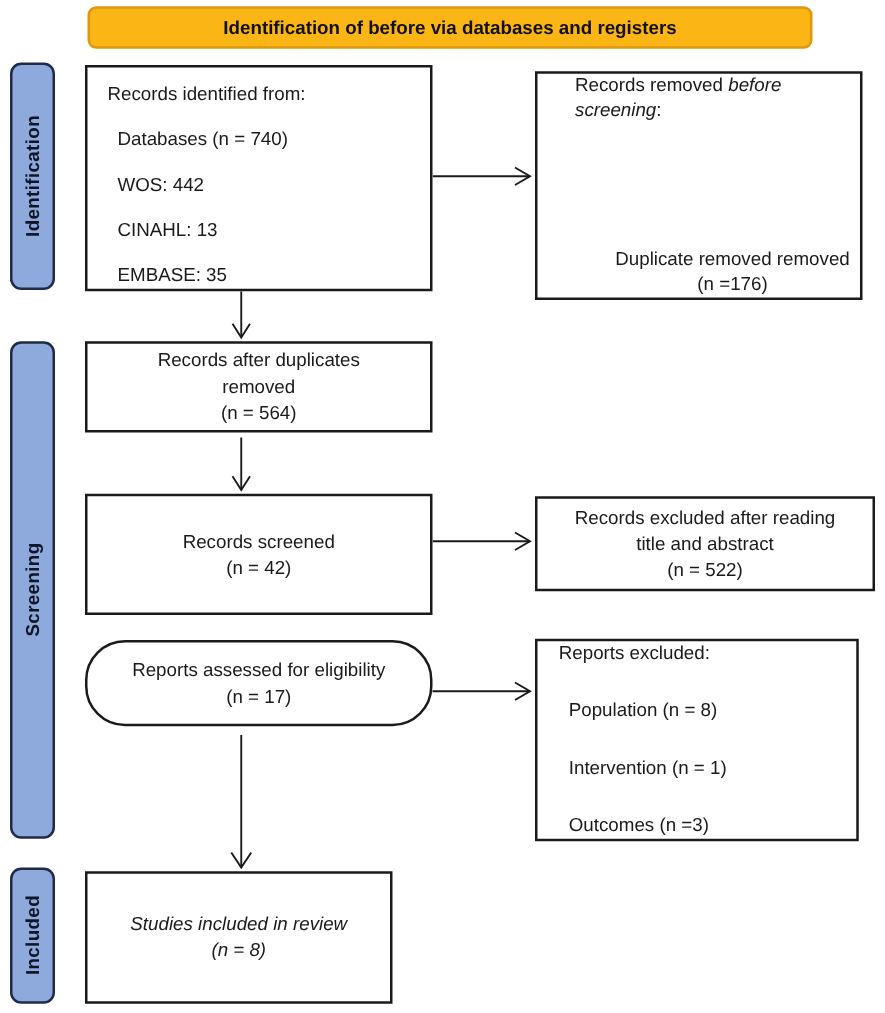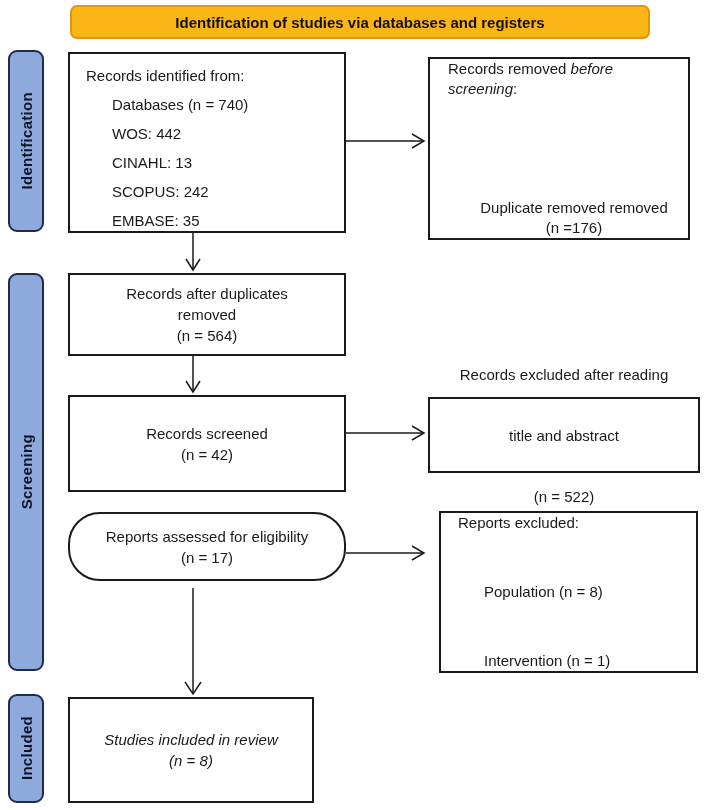--- a/index.html
+++ b/index.html
@@ -62,28 +62,28 @@
     display: flex; flex-direction: column;
     align-items: center; justify-content: center;
     text-align: center;
     line-height: 21px;
   }
   .left-box {
     display: flex; flex-direction: column;
     justify-content: space-between;
     text-align: left;
   }
-  .indent { margin-left: 26px; }
+  .indent { margin-left: 8px; }
   .box-a { left: 68px;  top: 52px;  width: 278px; height: 181px; padding-left: 16px; padding-top: 12px; }
-  .box-b { left: 428px; top: 57px;  width: 262px; height: 183px; padding-left: 18px; }
-  .box-c { left: 68px;  top: 273px; width: 278px; height: 83px; }
+  .box-b { left: 428px; top: 57px;  width: 262px; height: 183px; padding-left: 30px; }
+  .box-c { left: 68px;  top: 273px; width: 278px; height: 73px; }
   .box-d { left: 68px;  top: 395px; width: 278px; height: 97px; }
-  .box-e { left: 428px; top: 397px; width: 272px; height: 76px; gap: 40px; }
+  .box-e { left: 428px; top: 397px; width: 272px; height: 76px; }
   .box-f { left: 68px;  top: 512px; width: 278px; height: 69px; border-radius: 32px; }
-  .box-g { left: 439px; top: 511px; width: 259px; height: 162px; padding-left: 17px; gap: 20px; }
+  .box-g { left: 428px; top: 511px; width: 259px; height: 162px; padding-left: 17px; gap: 20px; }
   .box-h { left: 68px;  top: 697px; width: 246px; height: 106px; font-style: italic; }
   .box-b .para { width: 178px; }
   .box-b .sub { width: 252px; text-align: center; }
   .box-b em { font-style: italic; }
 </style>
 </head>
 <body>
 
 <div class="canvas">
 
@@ -113,38 +113,37 @@
       <line x1="346" y1="553" x2="424" y2="553"></line>
       <polyline points="412,546 424,553 412,560"></polyline>
     </g>
 
     <g>
       <line x1="193" y1="588" x2="193" y2="694"></line>
       <polyline points="185,682 193,694 201,682"></polyline>
     </g>
   </svg>
 
-  <div class="banner">Identification of studies via databases and registers</div>
+  <div class="banner">Identification of before via databases and registers</div>
 
   <div class="stage stage-identification">
     <span class="vtext">Identification</span>
   </div>
   <div class="stage stage-screening">
     <span class="vtext">Screening</span>
   </div>
   <div class="stage stage-included">
     <span class="vtext">Included</span>
   </div>
 
   <div class="box box-a left-box">
     <div>Records identified from:</div>
     <div class="indent">Databases (n = 740)</div>
     <div class="indent">WOS: 442</div>
     <div class="indent">CINAHL: 13</div>
-    <div class="indent">SCOPUS: 242</div>
     <div class="indent">EMBASE: 35</div>
   </div>
 
   <div class="box box-b left-box">
     <div class="para">
       <span>Records removed </span><em>before screening</em><span>:</span>
     </div>
     <div class="sub">
       <div>Duplicate removed removed</div>
       <div>(n =176)</div>
@@ -170,20 +169,21 @@
 
   <div class="box box-f center-box">
     <div>Reports assessed for eligibility</div>
     <div>(n = 17)</div>
   </div>
 
   <div class="box box-g left-box">
     <div>Reports excluded:</div>
     <div class="indent">Population (n = 8)</div>
     <div class="indent">Intervention (n = 1)</div>
+    <div class="indent">Outcomes (n =3)</div>
   </div>
 
   <div class="box box-h center-box">
     <div>Studies included in review</div>
     <div>(n = 8)</div>
   </div>
 
 </div>
 
 </body></html>

